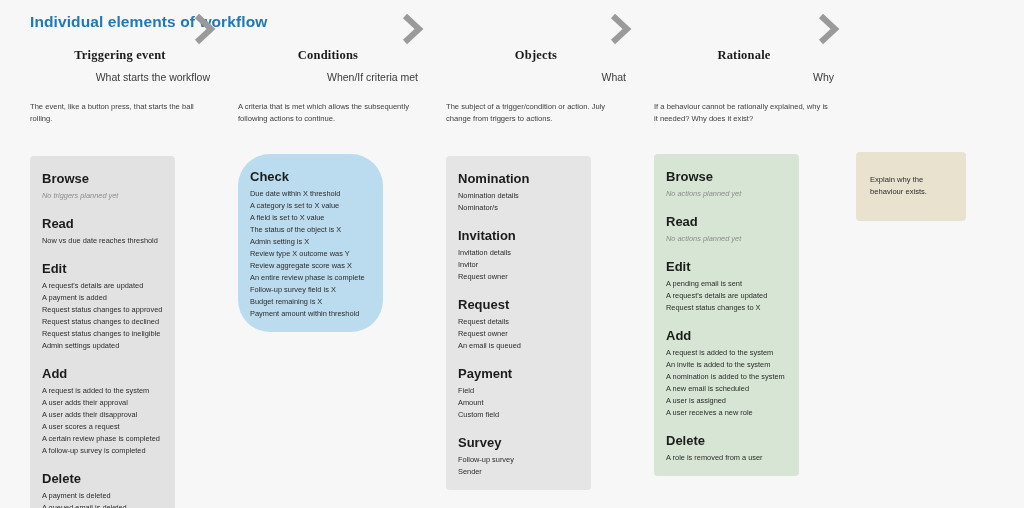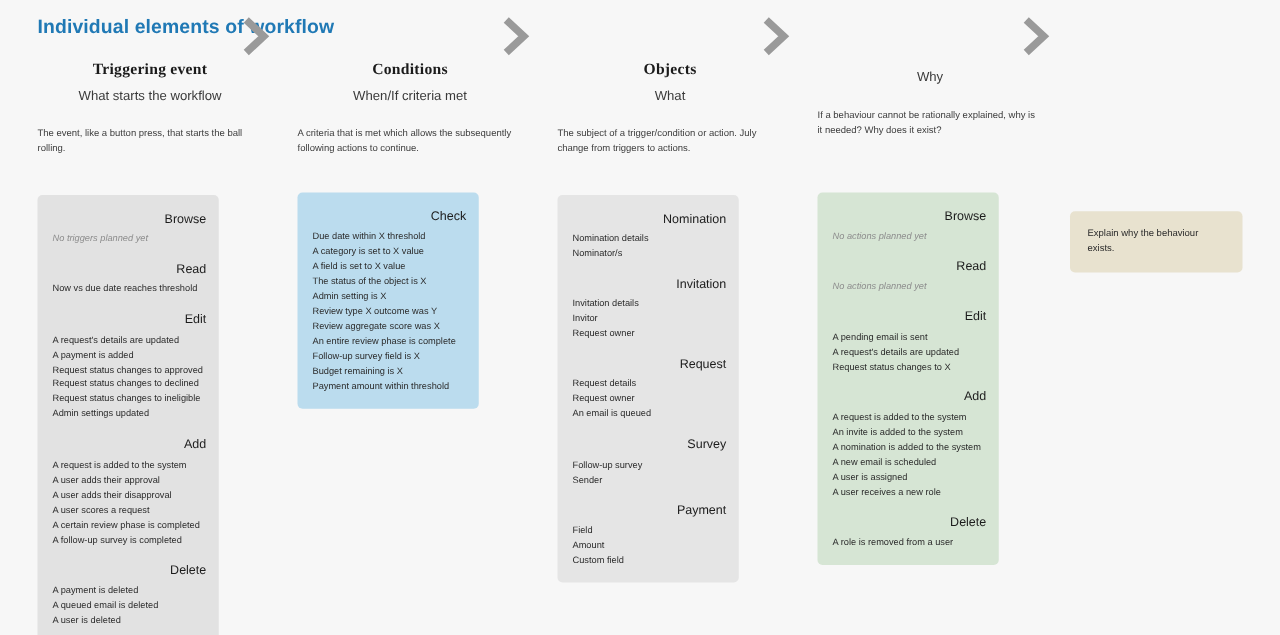--- a/index.html
+++ b/index.html
@@ -55,21 +55,21 @@
   .col-title {
     text-align: center;
     font-family: "Liberation Serif", serif;
     font-weight: bold;
     font-size: 12.5px;
     color: #1b1b1b;
     margin: 0 0 1px 0;
     letter-spacing: 0.2px;
   }
   .col-subtitle {
-    text-align: center;
+    text-align: right;
     font-size: 10.5px;
     color: #3a3a3a;
     margin: 8px 0 0 0;
   }
   .col-desc {
     font-size: 7.6px;
     line-height: 1.55;
     color: #3d3d3d;
     margin: 18px 0 0 0;
     padding-right: 6px;
@@ -89,51 +89,50 @@
   .card {
     position: absolute;
     width: 145px;
     border-radius: 4px;
     padding: 12px 10px 12px 12px;
     font-size: 7.4px;
     line-height: 1.62;
     color: #2b2b2b;
   }
   .card-gray   { background: #e2e2e2; }
-  .card-blue   { background: #bbdcee; }
+  .card-blue   { background: #bbdcee; border-radius: 32px; }
   .card-pink   { background: #e5e5e5; }
   .card-green  { background: #d6e5d4; }
   .card-tan    { background: #e8e2cf; }
 
   .grp { margin-bottom: 11px; }
   .grp:last-child { margin-bottom: 0; }
   .grp-title {
-    font-weight: normal;
-    font-size: 10px;
+    font-weight: bold;
+    font-size: 13px;
     color: #1c1c1c;
     margin-bottom: 1px;
-    text-align: right;
   }
   .grp-item { white-space: nowrap; }
   .grp-item.muted {
     color: #8d8d8d;
     font-style: italic;
   }
   .plain-note {
     font-size: 7.6px;
     color: #2b2b2b;
     padding: 8px 2px;
   }
 
   
   #card-triggering { left: 30px;  top: 156px; }
   #card-conditions { left: 238px; top: 154px; }
   #card-objects    { left: 446px; top: 156px; }
   #card-actions    { left: 654px; top: 154px; }
-  #card-rationale  { left: 856px; top: 169px; width: 138px; padding: 4px 12px; }
+  #card-rationale  { left: 856px; top: 152px; width: 110px; padding: 14px 12px; }
 
   #chev-1 { left: 192px; }
   #chev-2 { left: 400px; }
   #chev-3 { left: 608px; }
   #chev-4 { left: 816px; }
 </style>
 </head>
 <body>
 
 <div class="page">
@@ -155,20 +154,21 @@
     </div>
 
     <div class="column">
       <div class="col-title">Objects</div>
       <div class="col-subtitle">What</div>
       <div class="col-desc">The subject of a trigger/condition or action. July change from triggers to actions.</div>
     </div>
 
 
     <div class="column">
+      <div class="col-title">Rationale</div>
       <div class="col-subtitle">Why</div>
       <div class="col-desc">If a behaviour cannot be rationally explained, why is it needed? Why does it exist?</div>
     </div>
 
   </div>
 
   <div class="chevron" id="chev-1">
     <svg viewBox="0 0 26 34" aria-hidden="true">
         <path d="M5 4 L19 17 L5 30" fill="none" stroke="currentColor" stroke-width="6" stroke-linecap="butt" stroke-linejoin="miter"></path>
       </svg>
@@ -255,29 +255,29 @@
         <div class="grp-item">Invitor</div>
         <div class="grp-item">Request owner</div>
       </div>
       <div class="grp">
         <div class="grp-title">Request</div>
         <div class="grp-item">Request details</div>
         <div class="grp-item">Request owner</div>
         <div class="grp-item">An email is queued</div>
       </div>
       <div class="grp">
-        <div class="grp-title">Survey</div>
-        <div class="grp-item">Follow-up survey</div>
-        <div class="grp-item">Sender</div>
-      </div>
-      <div class="grp">
         <div class="grp-title">Payment</div>
         <div class="grp-item">Field</div>
         <div class="grp-item">Amount</div>
         <div class="grp-item">Custom field</div>
+      </div>
+      <div class="grp">
+        <div class="grp-title">Survey</div>
+        <div class="grp-item">Follow-up survey</div>
+        <div class="grp-item">Sender</div>
       </div>
     </div>
   <div class="card card-green" id="card-actions">
       <div class="grp">
         <div class="grp-title">Browse</div>
         <div class="grp-item muted">No actions planned yet</div>
       </div>
       <div class="grp">
         <div class="grp-title">Read</div>
         <div class="grp-item muted">No actions planned yet</div>

